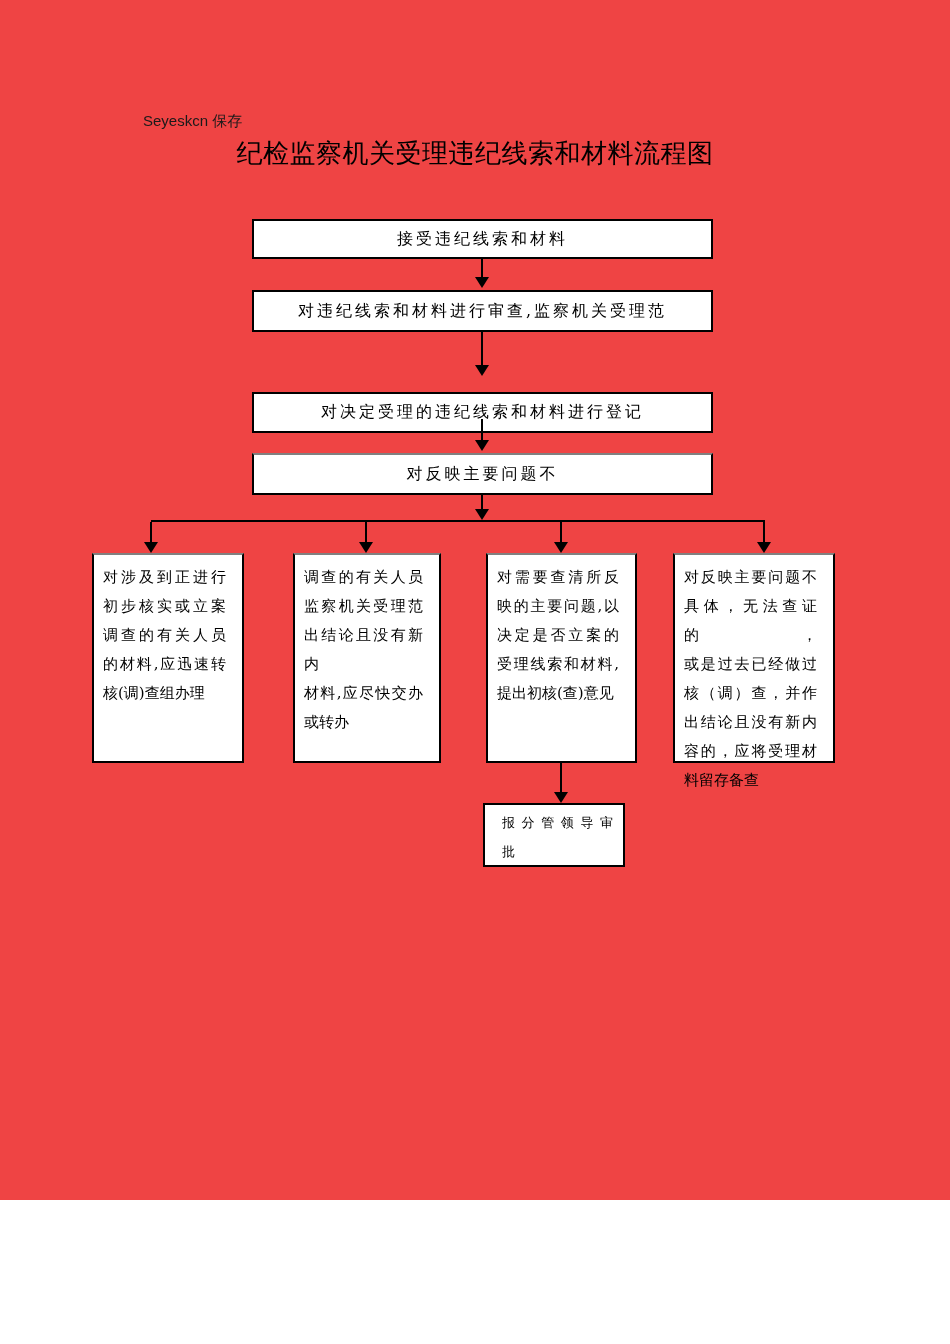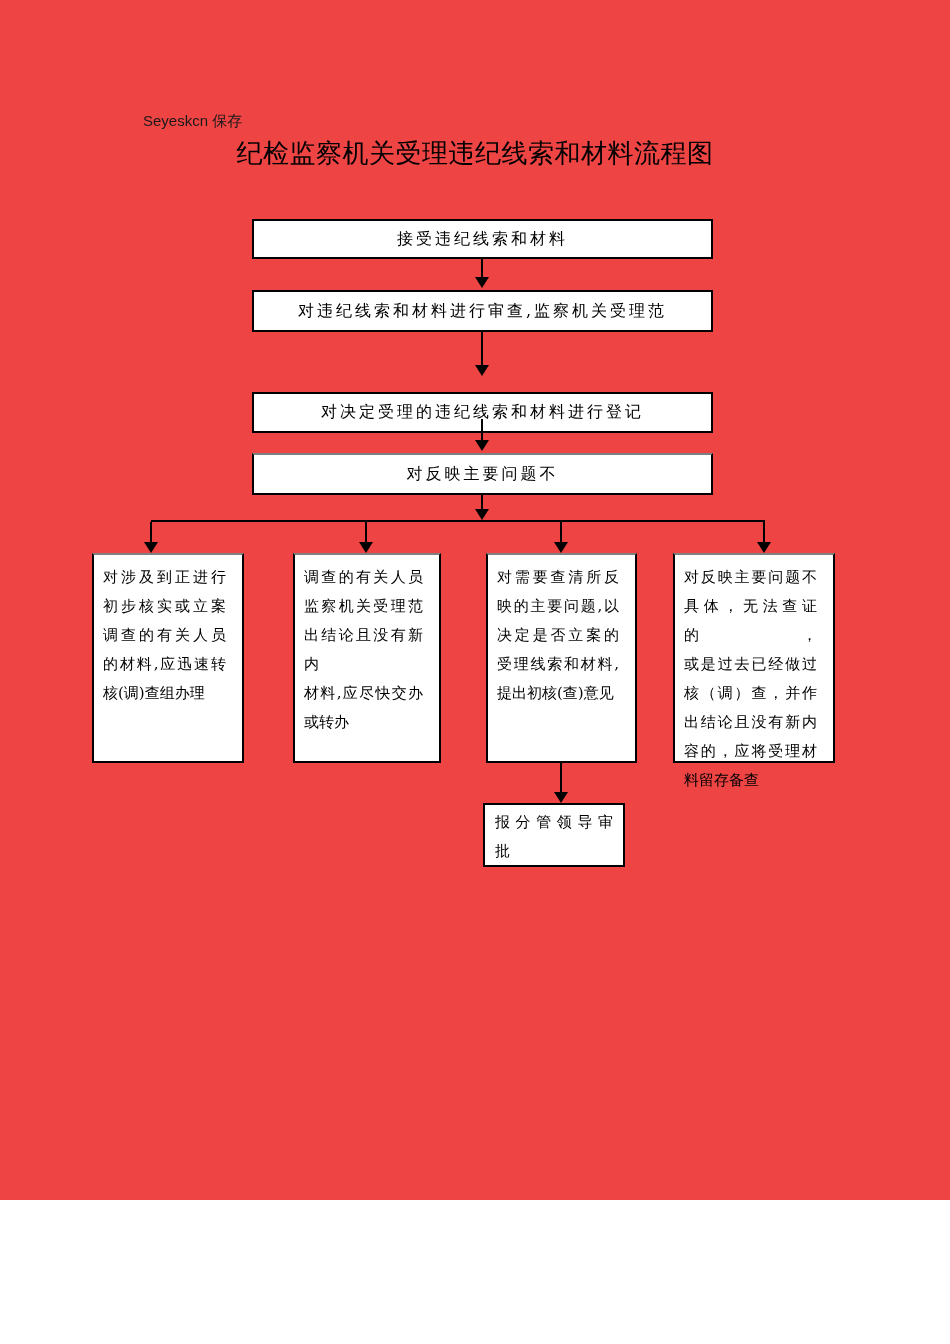--- a/index.html
+++ b/index.html
@@ -56,22 +56,22 @@
     top: 553px;
     height: 210px;
     padding: 8px 16px 0 9px;
     font-size: 15px;
   }
   .approval {
     left: 483px;
     top: 803px;
     width: 142px;
     height: 64px;
-    padding: 3px 10px 0 10px;
-    font-size: 15px;
+    padding: 3px 10px 0 17px;
+    font-size: 13px;
   }
   .tline { line-height: 29px; white-space: nowrap; }
   .tline.just {
     text-align: justify;
     text-align-last: justify;
     text-justify: inter-character;
     white-space: normal;
   }
   .vline {
     position: absolute;

